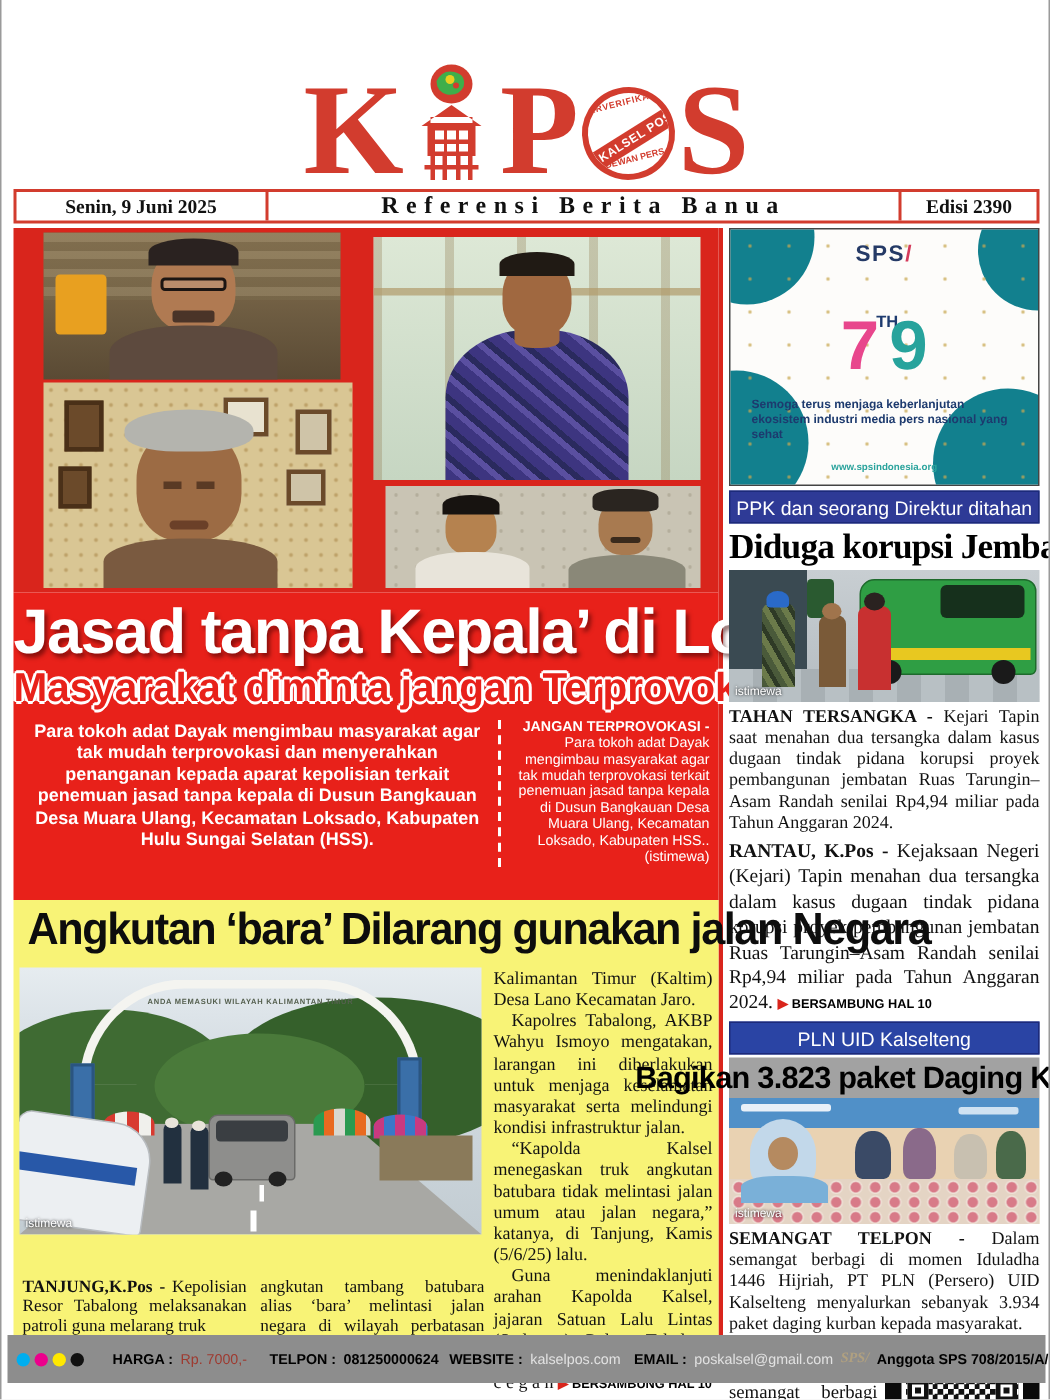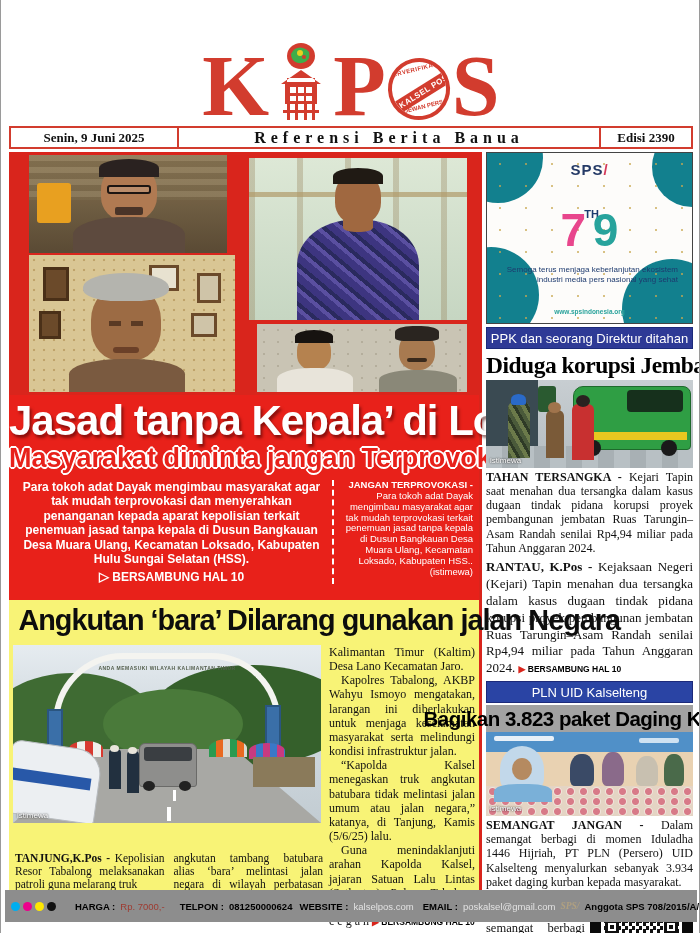--- a/index.html
+++ b/index.html
@@ -79,21 +79,21 @@
   
   .sps-ad { position:relative; width:207px; height:172px; border:1px solid #444; background:#fdfcfa; overflow:hidden; flex:none; }
   .blob { position:absolute; background:#12808e; border-radius:50%; }
   .sps-logo { position:absolute; top:8px; width:100%; text-align:center; font-weight:bold; font-size:15px; color:#253a66; letter-spacing:1px; }
   .sps-logo .slash { color:#d43a5a; }
   .sps-l1 { position:absolute; top:28px; width:100%; text-align:center; font-size:8.5px; font-weight:bold; color:#1d3a6e; }
   .sps-l1 .hl { color:#e8468c; }
   .sps-79 { position:absolute; top:54px; width:100%; text-align:center; font-weight:bold; font-size:46px; line-height:1; }
   .d7 { color:#e8468c; } .d9 { color:#27a39c; margin-left:-6px; }
   .dth { font-size:11px; color:#1d3a6e; vertical-align:28px; margin-left:-2px; }
-  .sps-msg { position:absolute; top:112px; left:14px; right:14px; text-align:right; font-size:8px; font-weight:normal; color:#1d3a6e; line-height:1.25; }
+  .sps-msg { position:absolute; top:112px; left:14px; right:14px; text-align:left; font-size:8px; font-weight:bold; color:#1d3a6e; line-height:1.25; }
   .sps-site { position:absolute; bottom:8px; width:100%; text-align:center; font-size:6.5px; font-weight:bold; color:#2aa39c; }
 
   .blue-bar { flex:none; height:22px; background:#2e3a96; color:#fff; display:flex; align-items:center; justify-content:center;
               font-size:13px; margin-top:3px; border:1px solid #1c2a7a; }
   .serif-head { flex:none; font-family:"Liberation Serif", serif; font-weight:bold; font-size:23.5px; color:#000;
                 padding:3px 0 1px; white-space:nowrap; letter-spacing:-.5px; }
   .bridge-photo { flex:none; position:relative; width:207px; height:88px; background:linear-gradient(#c8ced2,#b4bcc0); overflow:hidden; }
   .news-caption { flex:none; font-family:"Liberation Serif", serif; font-size:12px; line-height:1.18; text-align:justify;
                   color:#111; padding-top:2px; }
   .news-caption b { font-weight:bold; }
@@ -215,24 +215,20 @@
         <div class="torso" style="left:122px;top:46px;width:78px;height:22px;background:#8a8878;"></div>
       </div>
     </div>
 
     <div class="red-region">
       <div class="main-headline">Jasad tanpa Kepala’ di Loksado</div>
       <div class="main-subhead">Masyarakat diminta jangan Terprovokasi</div>
       <div class="red-box">
         <div class="lead-wrap">
           <div class="lead">Para tokoh adat Dayak mengimbau masyarakat agar tak mudah terprovokasi dan menyerahkan penanganan kepada aparat kepolisian terkait penemuan jasad tanpa kepala di Dusun Bangkauan Desa Muara Ulang, Kecamatan Loksado, Kabupaten Hulu Sungai Selatan (HSS).</div>
-          <span class="more-center">
-            <span class="tri-open">▷</span>
-            <span>BERSAMBUNG HAL 10</span>
-          </span>
         </div>
         <div class="red-caption">
           <b>JANGAN TERPROVOKASI -</b><span> Para tokoh adat Dayak mengimbau masyarakat agar tak mudah terprovokasi terkait penemuan jasad tanpa kepala di Dusun Bangkauan Desa Muara Ulang, Kecamatan Loksado, Kabupaten HSS..(istimewa)</span>
         </div>
       </div>
     </div>
 
     <div class="yellow">
       <div class="road-headline">Angkutan ‘bara’ Dilarang gunakan jalan Negara</div>
 
@@ -343,21 +339,21 @@
       <div style="position:absolute;left:26px;top:26px;width:20px;height:22px;border-radius:50%;background:#b58a60;"></div>
       <div style="position:absolute;left:8px;top:52px;width:58px;height:18px;border-radius:40% 40% 0 0;background:#7ab0d8;"></div>
       <div style="position:absolute;left:84px;top:22px;width:24px;height:32px;border-radius:45% 45% 20% 20%;background:#3a4a66;"></div>
       <div style="position:absolute;left:116px;top:20px;width:22px;height:34px;border-radius:45% 45% 20% 20%;background:#8a6a8a;"></div>
       <div style="position:absolute;left:150px;top:24px;width:22px;height:30px;border-radius:45% 45% 20% 20%;background:#c8c0b0;"></div>
       <div style="position:absolute;left:178px;top:22px;width:20px;height:32px;border-radius:45% 45% 20% 20%;background:#4a6a4a;"></div>
       <span class="istimewa">istimewa</span>
     </div>
 
     <div class="news-caption">
-      <b>SEMANGAT JANGAN -</b><span> Dalam semangat berbagi di momen Iduladha 1446 Hijriah, PT PLN (Persero) UID Kalselteng menyalurkan sebanyak 3.934 paket daging kurban kepada masyarakat.</span>
+      <b>SEMANGAT TELPON -</b><span> Dalam semangat berbagi di momen Iduladha 1446 Hijriah, PT PLN (Persero) UID Kalselteng menyalurkan sebanyak 3.934 paket daging kurban kepada masyarakat.</span>
     </div>
 
     <div class="kurban-bottom">
       <div class="kb-text">
         <b>BANJARBARU, K.Pos –</b><span> Dalam semangat berbagi di momen Iduladha 1446 Hijriah, PT PLN (Persero) Unit Induk Distribusi</span>
         
       </div>
       <div class="qr-box">
         <div class="qr-title">KALSELPOS</div>
         <div class="qr-sub">SCAN UNTUK DONASI</div>

